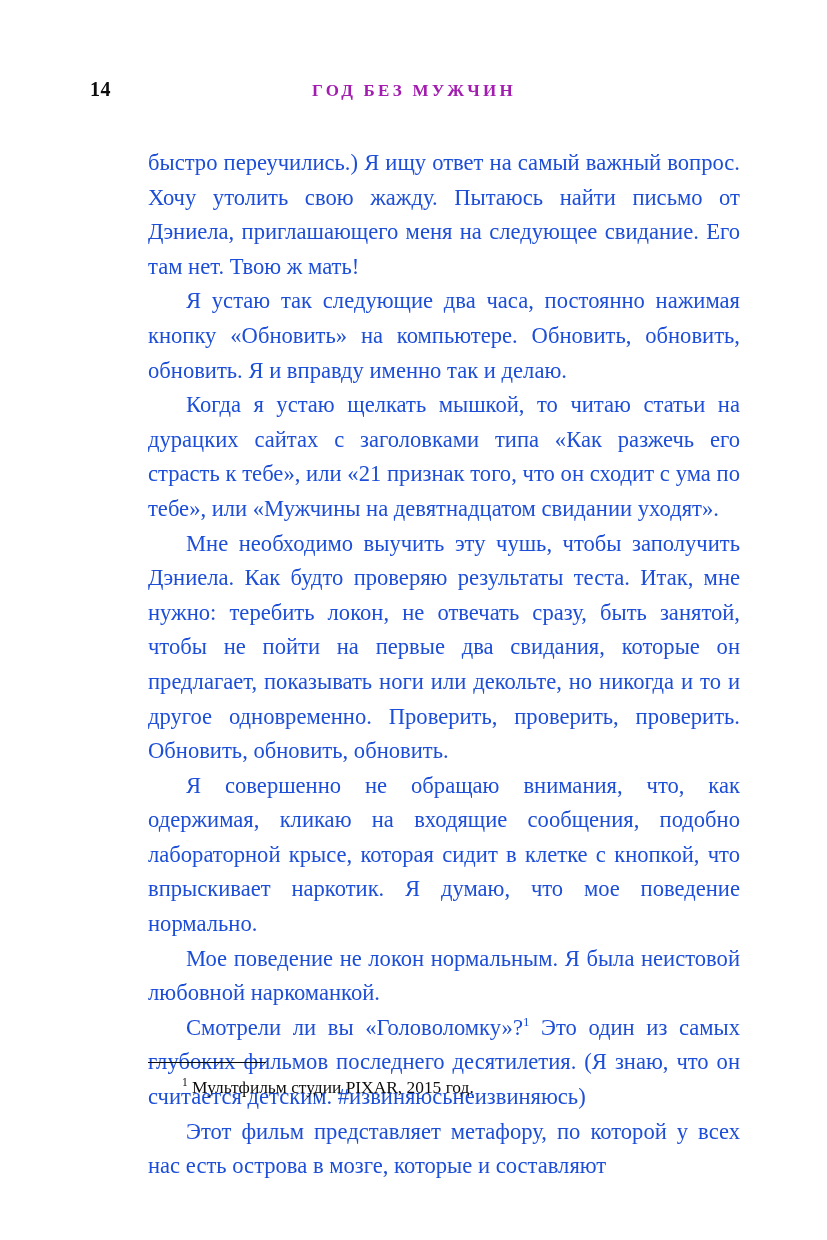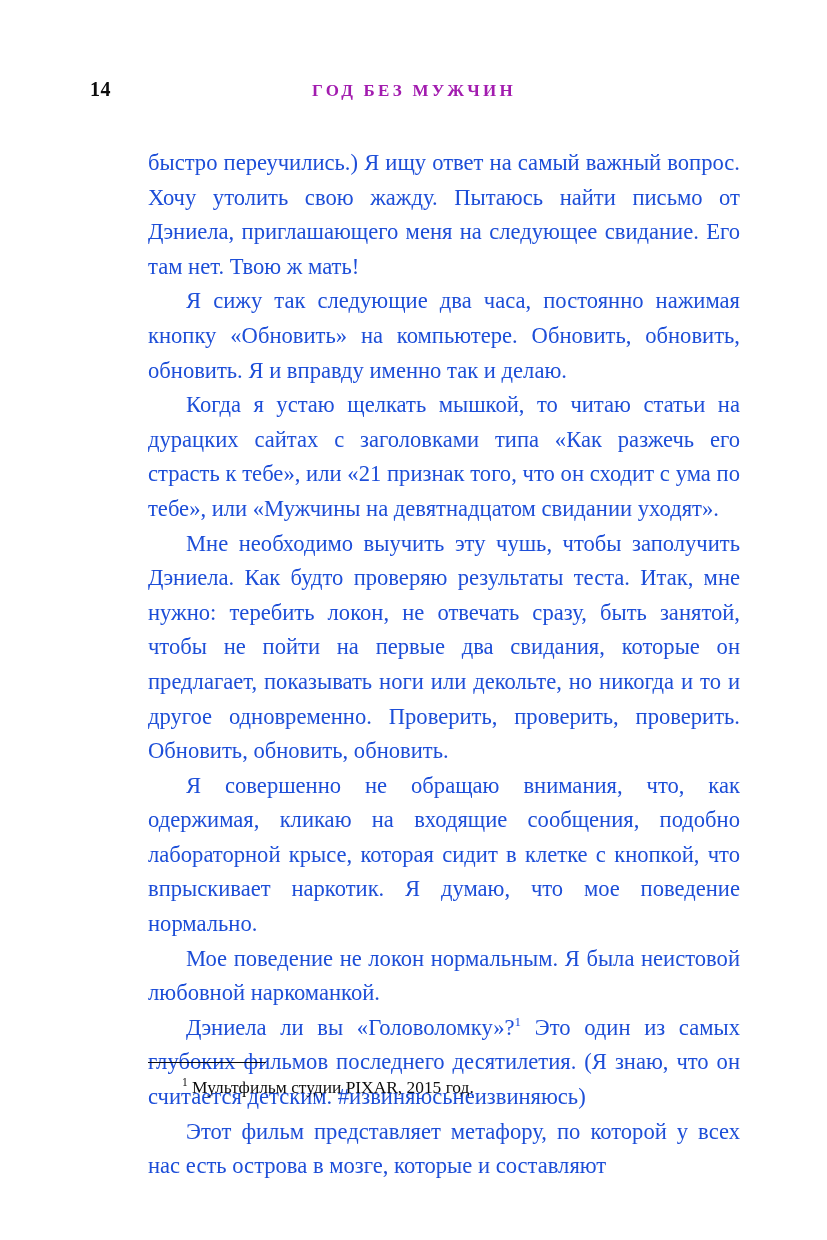--- a/index.html
+++ b/index.html
@@ -102,26 +102,26 @@
 
 <div class="page">
 
   <div class="running-head">
     <span class="folio">14</span>
     <span class="head-title">ГОД БЕЗ МУЖЧИН</span>
   </div>
 
   <div class="body-text">
     <p class="noindent">быстро переучились.) Я ищу ответ на самый важный вопрос. Хочу утолить свою жажду. Пытаюсь найти письмо от Дэниела, приглашающего меня на следующее свидание. Его там нет. Твою ж мать!</p>
-    <p class="indent">Я сижу так следующие два часа, постоянно нажимая кнопку «Обновить» на компьютере. Обновить, обновить, обновить. Я и вправду именно так и делаю.</p>
+    <p class="indent">Я устаю так следующие два часа, постоянно нажимая кнопку «Обновить» на компьютере. Обновить, обновить, обновить. Я и вправду именно так и делаю.</p>
     <p class="indent">Когда я устаю щелкать мышкой, то читаю статьи на дурацких сайтах с заголовками типа «Как разжечь его страсть к тебе», или «21 признак того, что он сходит с ума по тебе», или «Мужчины на девятнадцатом свидании уходят».</p>
     <p class="indent">Мне необходимо выучить эту чушь, чтобы заполучить Дэниела. Как будто проверяю результаты теста. Итак, мне нужно: теребить локон, не отвечать сразу, быть занятой, чтобы не пойти на первые два свидания, которые он предлагает, показывать ноги или декольте, но никогда и то и другое одновременно. Проверить, проверить, проверить. Обновить, обновить, обновить.</p>
     <p class="indent">Я совершенно не обращаю внимания, что, как одержимая, кликаю на входящие сообщения, подобно лабораторной крысе, которая сидит в клетке с кнопкой, что впрыскивает наркотик. Я думаю, что мое поведение нормально.</p>
     <p class="indent">Мое поведение не локон нормальным. Я была неистовой любовной наркоманкой.</p>
-    <p class="indent"><span>Дэниела ли вы «Головоломку»?</span><sup class="fn">1</sup><span> Это один из самых глубоких фильмов последнего десятилетия. (Я знаю, что он считается детским. #извиняюсьнеизвиняюсь)</span></p>
+    <p class="indent"><span>Смотрели ли вы «Головоломку»?</span><sup class="fn">1</sup><span> Это один из самых глубоких фильмов последнего десятилетия. (Я знаю, что он считается детским. #извиняюсьнеизвиняюсь)</span></p>
     <p class="indent">Этот фильм представляет метафору, по которой у всех нас есть острова в мозге, которые и составляют</p>
   </div>
 
   <div class="footnote-zone">
     <div class="fn-rule"></div>
     <div class="fn-text"><sup>1</sup> <span>Мультфильм студии PIXAR, 2015 год.</span></div>
   </div>
 
 </div>
 

